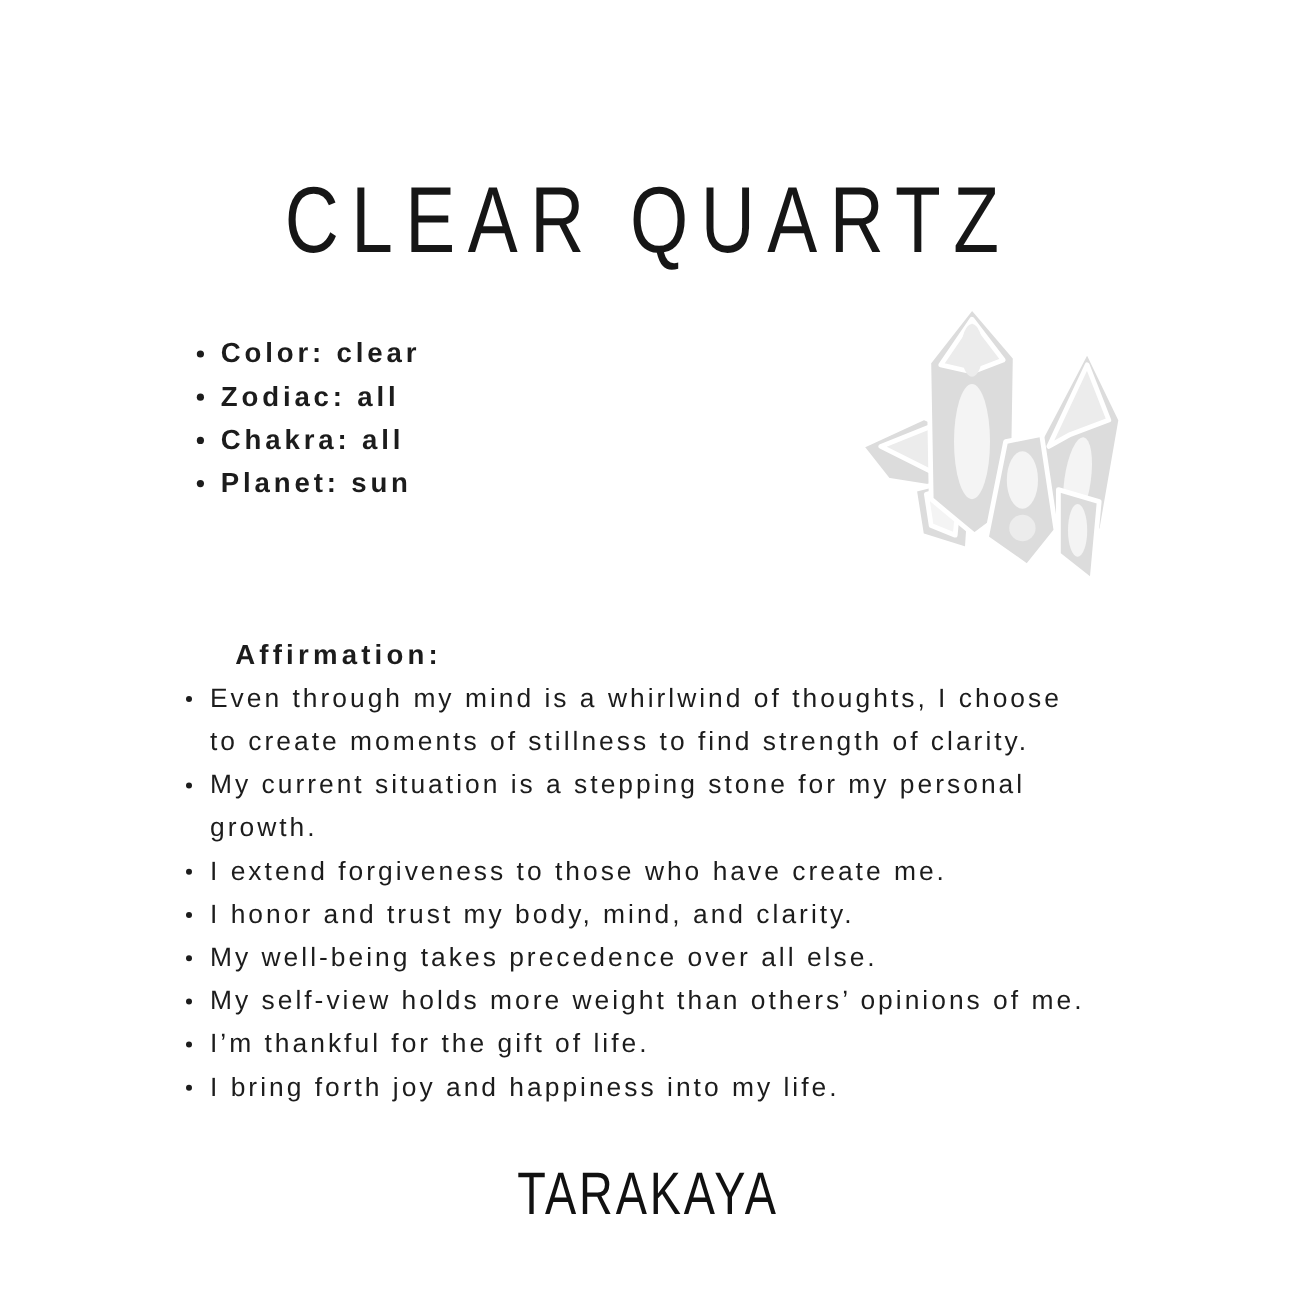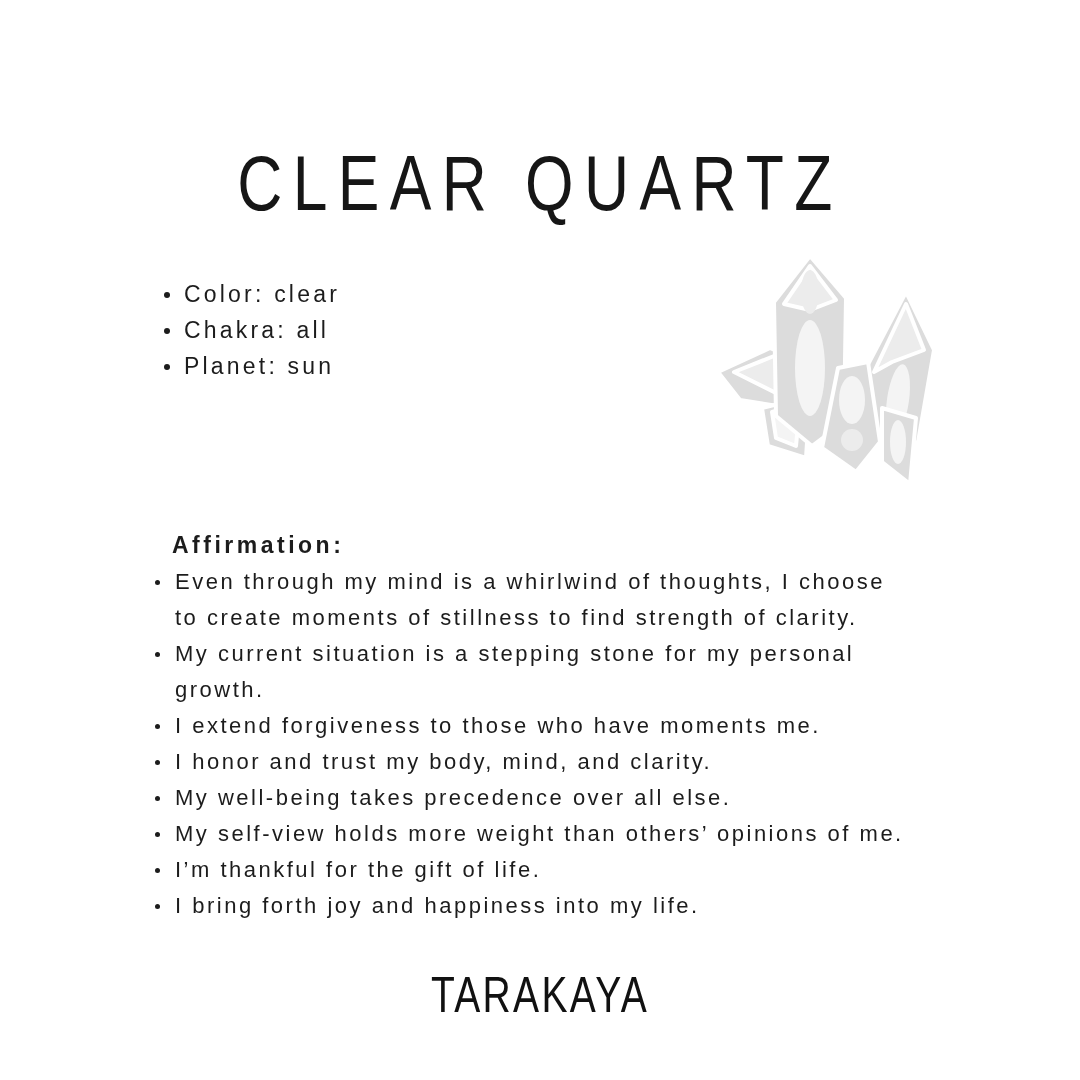--- a/index.html
+++ b/index.html
@@ -29,37 +29,38 @@
   .props{
     position:absolute;left:160px;top:276px;
     list-style:none;margin:0;padding:0;
     font-size:23px;letter-spacing:3.2px;
   }
   .props li{
     position:relative;
     padding-left:24px;
     line-height:36px;
     white-space:nowrap;
+    font-weight:bold;
   }
   .props li::before{
     content:"";
     position:absolute;left:4px;top:16px;
     width:6px;height:6px;border-radius:50%;
     background:#1c1c1c;
   }
 
   
   .crystal{
     position:absolute;left:710px;top:250px;
     width:240px;height:250px;
   }
 
   
   .affirm-head{
-    position:absolute;left:172px;top:532px;
+    position:absolute;left:196px;top:532px;
     font-size:23px;font-weight:bold;
     letter-spacing:3.5px;
   }
   .affirm{
     position:absolute;left:152px;top:564px;
     width:838px;
     list-style:none;margin:0;padding:0;
     font-size:22px;letter-spacing:2.5px;
   }
   .affirm li{
@@ -89,20 +90,21 @@
 </style>
 </head>
 <body>
 
 <div class="canvas">
 
   <div class="title">CLEAR QUARTZ</div>
 
   <ul class="props">
       <li>Color: clear</li>
+      <li>Zodiac: all</li>
       <li>Chakra: all</li>
       <li>Planet: sun</li>
     </ul>
 
   <svg class="crystal" viewBox="0 0 240 250" xmlns="http://www.w3.org/2000/svg" aria-hidden="true">
     <g stroke="#ffffff" stroke-width="4" stroke-linejoin="round">
 
       <polygon fill="#dcdcdc" points="8,122 60,98 128,128 80,158 30,150"></polygon>
       <polygon fill="#ececec" points="24,122 64,106 112,130 76,148"></polygon>
 
@@ -127,21 +129,21 @@
     </g>
   </svg>
 
   <div class="affirm-head">Affirmation:</div>
 
   <ul class="affirm">
       <li>Even through my mind is a whirlwind of thoughts, I choose
 to create moments of stillness to find strength of clarity.</li>
       <li>My current situation is a stepping stone for my personal
 growth.</li>
-      <li>I extend forgiveness to those who have moments me.</li>
+      <li>I extend forgiveness to those who have create me.</li>
       <li>I honor and trust my body, mind, and clarity.</li>
       <li>My well-being takes precedence over all else.</li>
       <li>My self-view holds more weight than others’ opinions of me.</li>
       <li>I’m thankful for the gift of life.</li>
       <li>I bring forth joy and happiness into my life.</li>
     </ul>
 
   <div class="watermark">TARAKAYA</div>
 
 </div>

